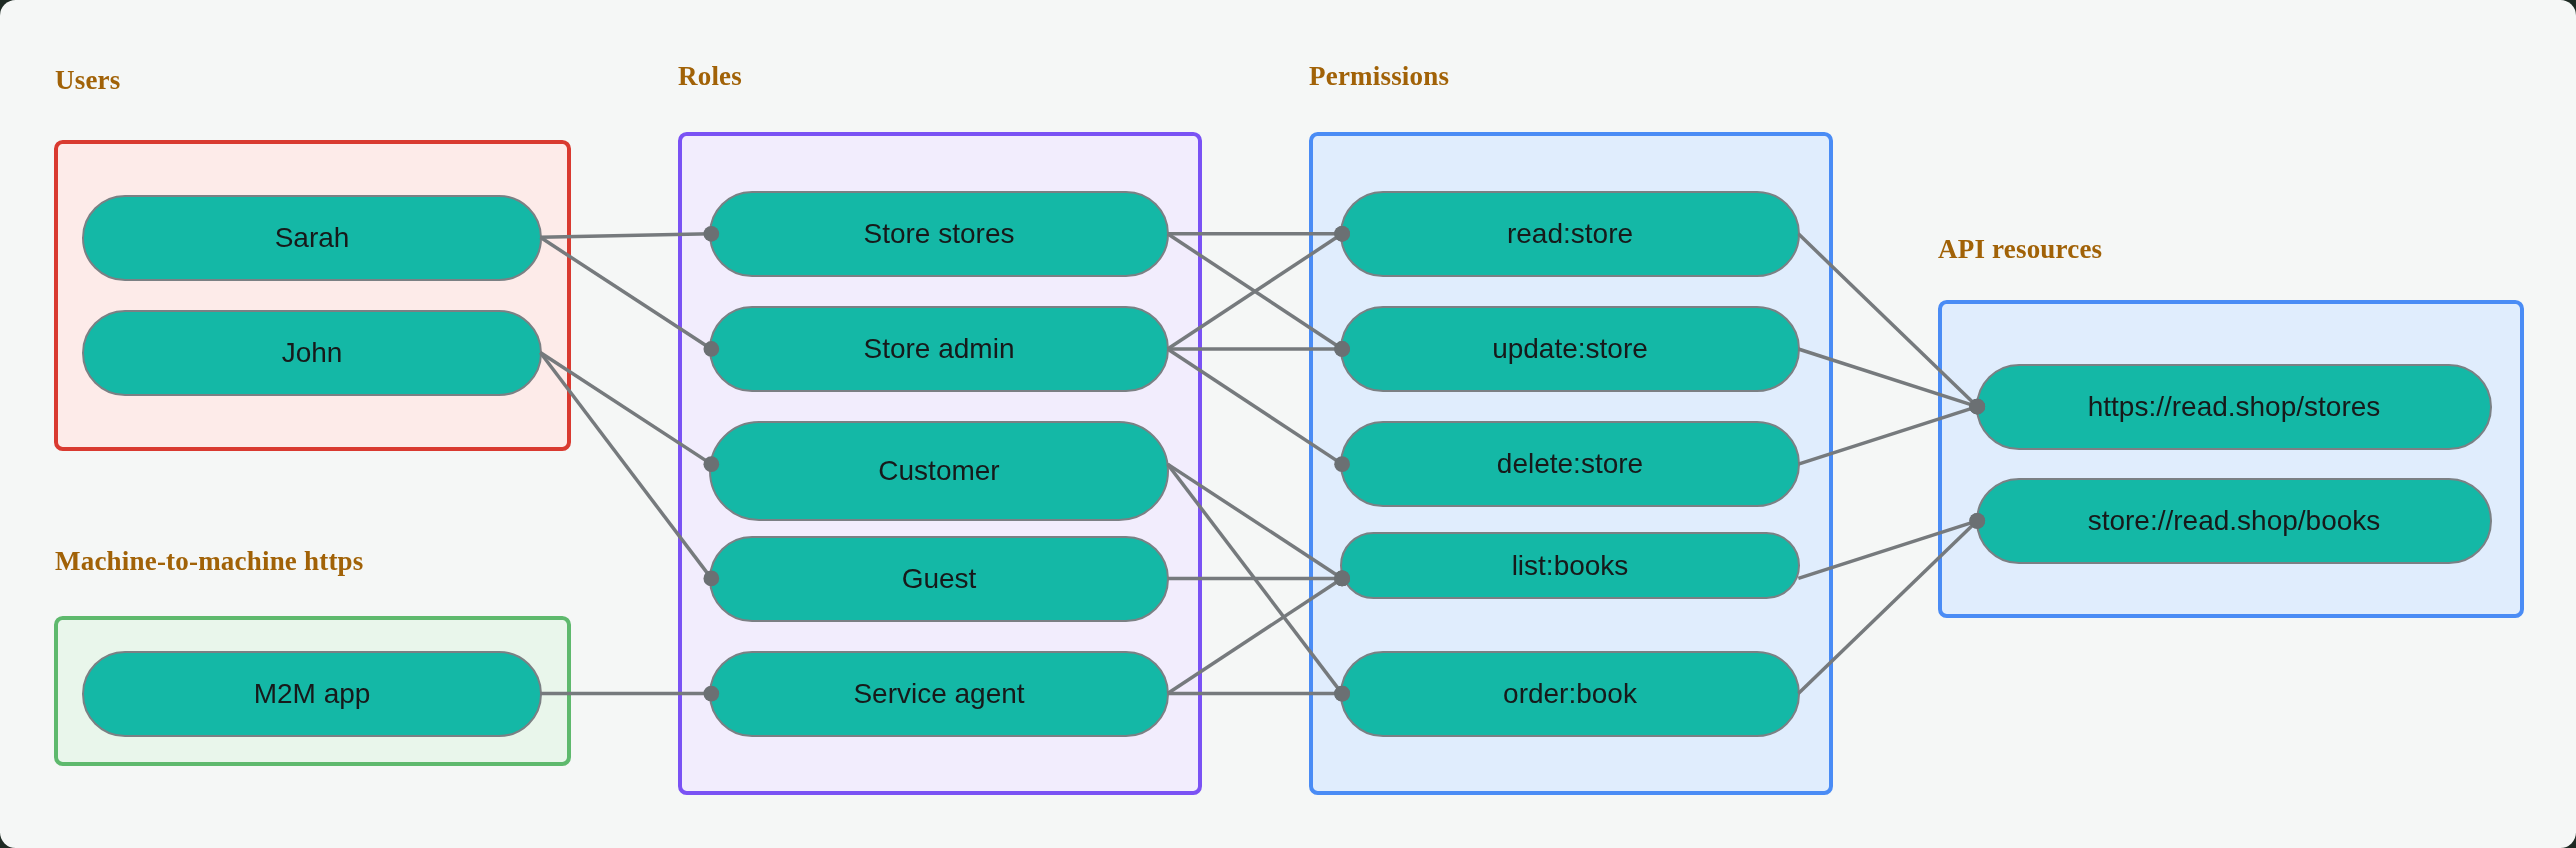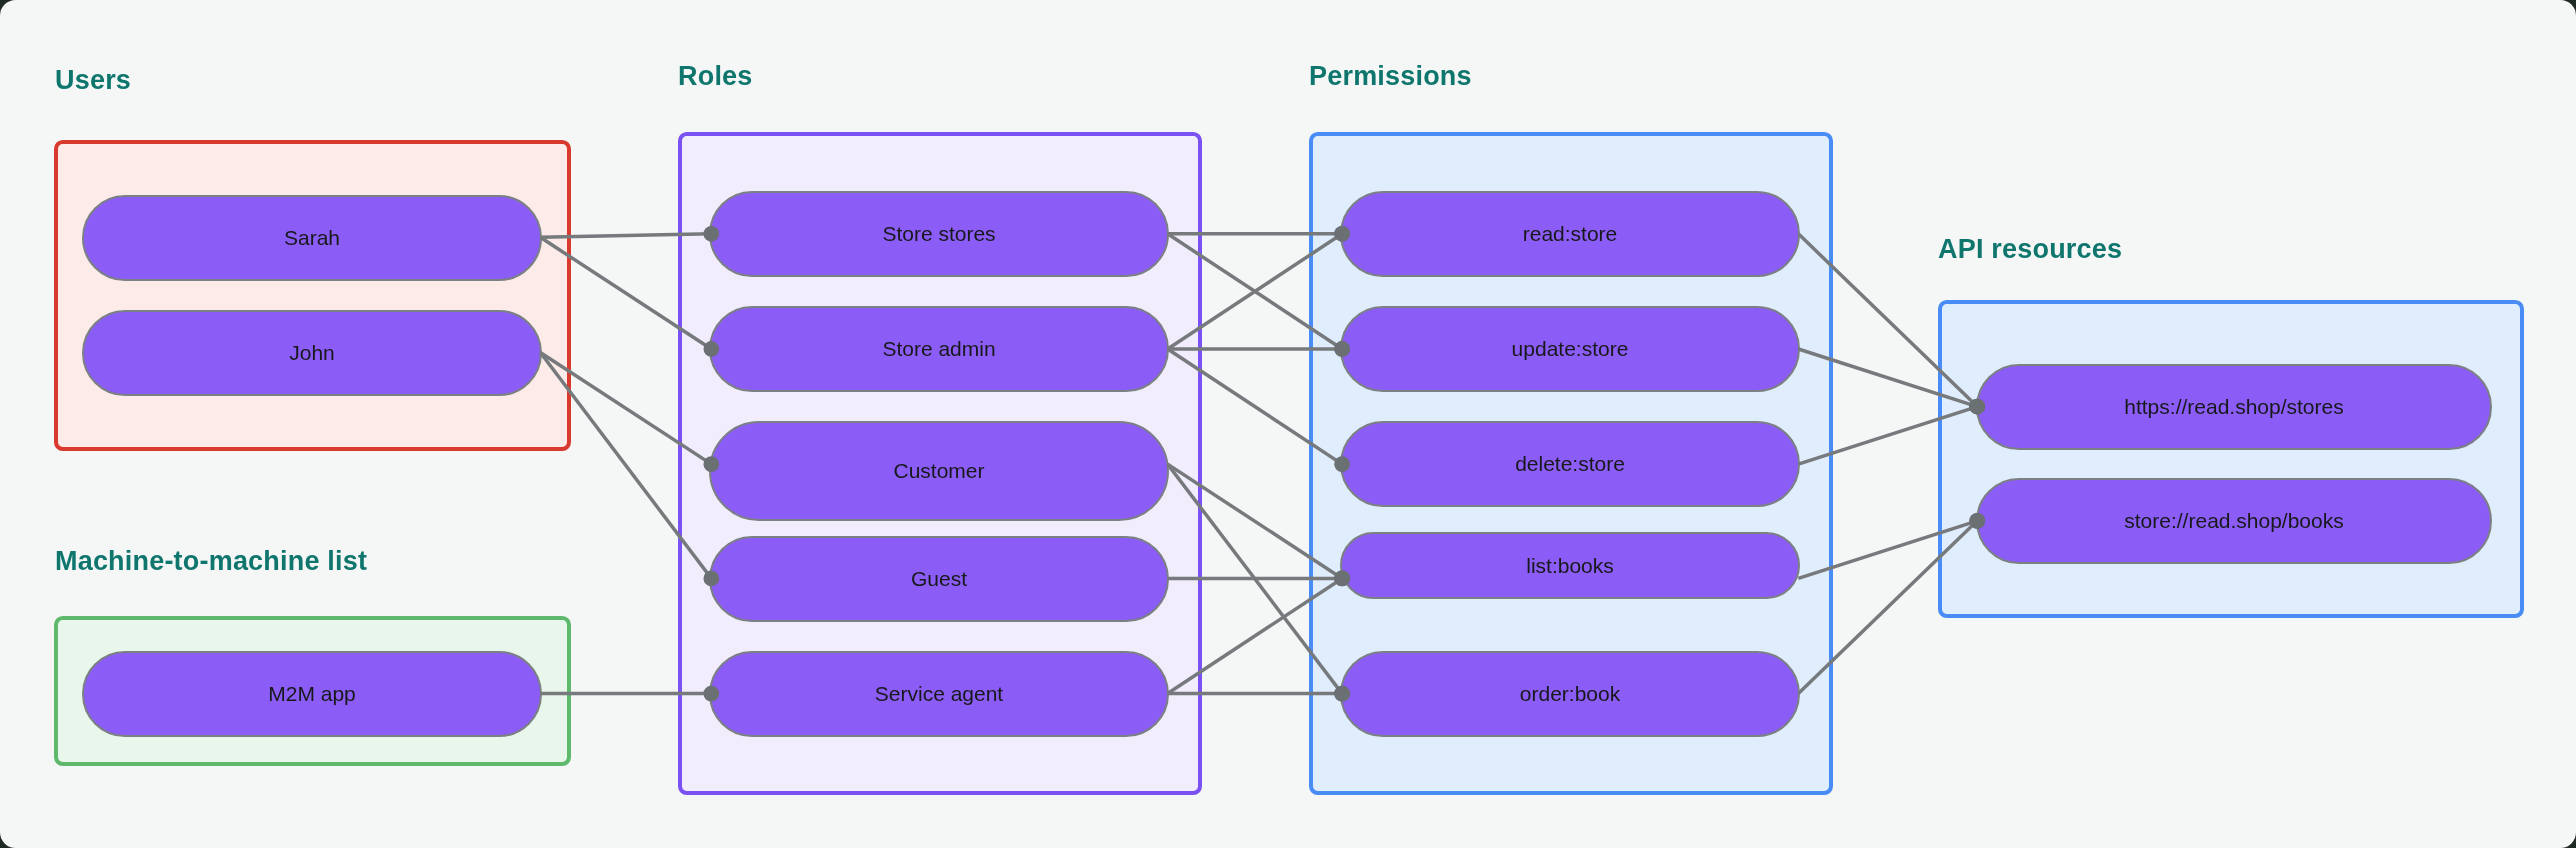--- a/index.html
+++ b/index.html
@@ -12,66 +12,67 @@
     position:relative;
     width:2576px;height:848px;
     background:#f5f7f6;
     border-radius:15.7px;
     overflow:hidden;
   }
   .group-label{
     position:absolute;
     font-size:27px;
     font-weight:600;
-    color:#0f766e;
+    color:#a16207;
     letter-spacing:0.2px;
     white-space:nowrap;
+    font-family:Liberation Serif, serif;
   }
   .group-box{
     position:absolute;
     border-width:4.4px;
     border-style:solid;
     border-radius:8.7px;
     box-sizing:border-box;
     z-index:1;
   }
   .box-users{border-color:#d93a30;background:#fdebe9;}
   .box-m2m{border-color:#5eb96d;background:#e9f6eb;}
   .box-roles{border-color:#7a52f4;background:#f2edfd;}
   .box-permissions{border-color:#4a8cf5;background:#e0edfd;}
   .box-api{border-color:#4a8cf5;background:#e0edfd;}
   .pill{
     position:absolute;
     box-sizing:border-box;
-    background:#8b5cf6;
+    background:#14b8a6;
     border:2.6px solid #7b8084;
     border-radius:52px;
     display:flex;
     align-items:center;
     justify-content:center;
-    font-size:21px;
+    font-size:28px;
     color:#17191a;
     z-index:5;
     white-space:nowrap;
   }
   svg.edges{
     position:absolute;
     left:0;top:0;
     width:2576px;height:848px;
     z-index:10;
     pointer-events:none;
   }
 </style>
 </head>
 <body>
 
 <div class="canvas">
 
   <div class="group-label" style="left:55px;top:65px;">Users</div>
-  <div class="group-label" style="left:55px;top:546px;">Machine-to-machine list</div>
+  <div class="group-label" style="left:55px;top:546px;">Machine-to-machine https</div>
   <div class="group-label" style="left:678px;top:61px;">Roles</div>
   <div class="group-label" style="left:1309px;top:61px;">Permissions</div>
   <div class="group-label" style="left:1938px;top:234px;">API resources</div>
 
   <div class="group-box box-users" style="left:54px;top:140px;width:517px;height:311px;"></div>
   <div class="group-box box-m2m" style="left:54px;top:616px;width:517px;height:150px;"></div>
   <div class="group-box box-roles" style="left:678px;top:132px;width:524px;height:663px;"></div>
   <div class="group-box box-permissions" style="left:1309px;top:132px;width:524px;height:663px;"></div>
   <div class="group-box box-api" style="left:1938px;top:300px;width:586px;height:318px;"></div>
 

